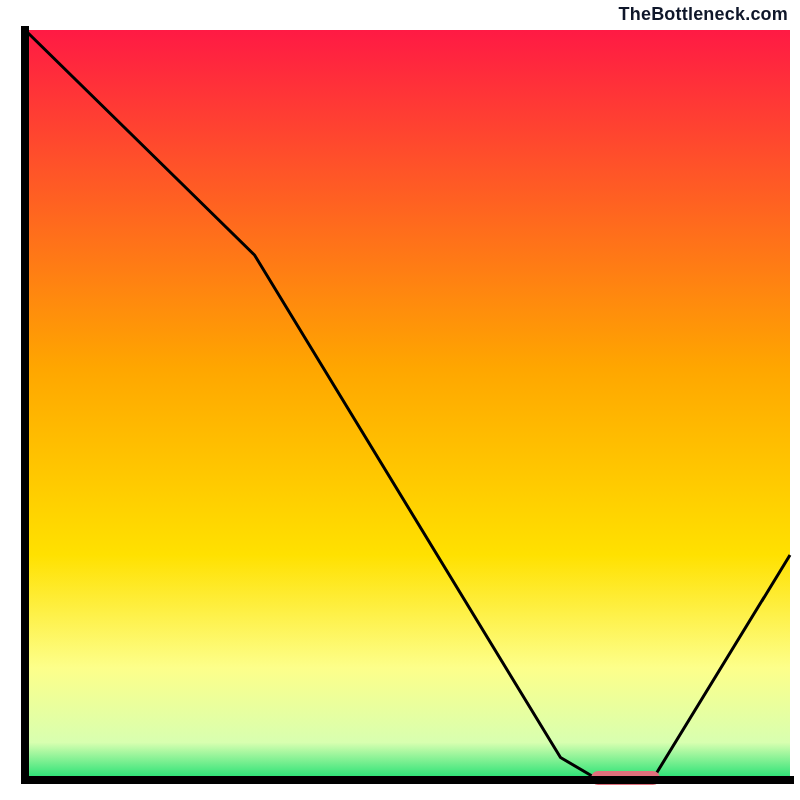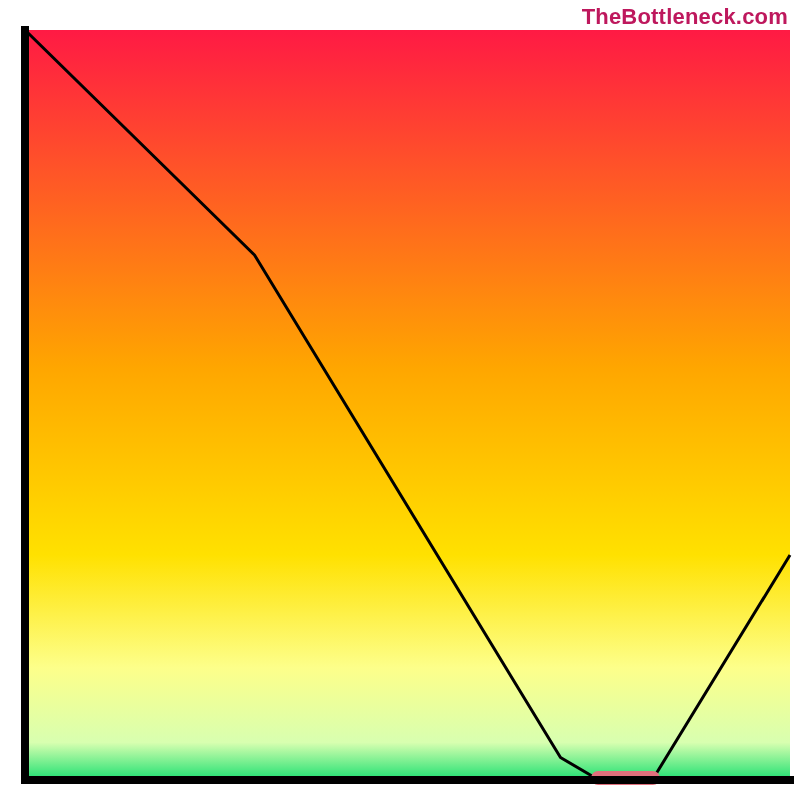--- a/index.html
+++ b/index.html
@@ -13,23 +13,23 @@
   }
   .wrap {
     position: relative;
     width: 800px;
     height: 800px;
   }
   .watermark {
     position: absolute;
     top: 4px;
     right: 12px;
-    font-size: 22px;
+    font-size: 18px;
     font-weight: 600;
-    color: #be185d;
+    color: #0f172a;
     letter-spacing: 0.2px;
   }
   svg {
     display: block;
   }
 </style>
 </head>
 <body>
 
 <div class="wrap">

